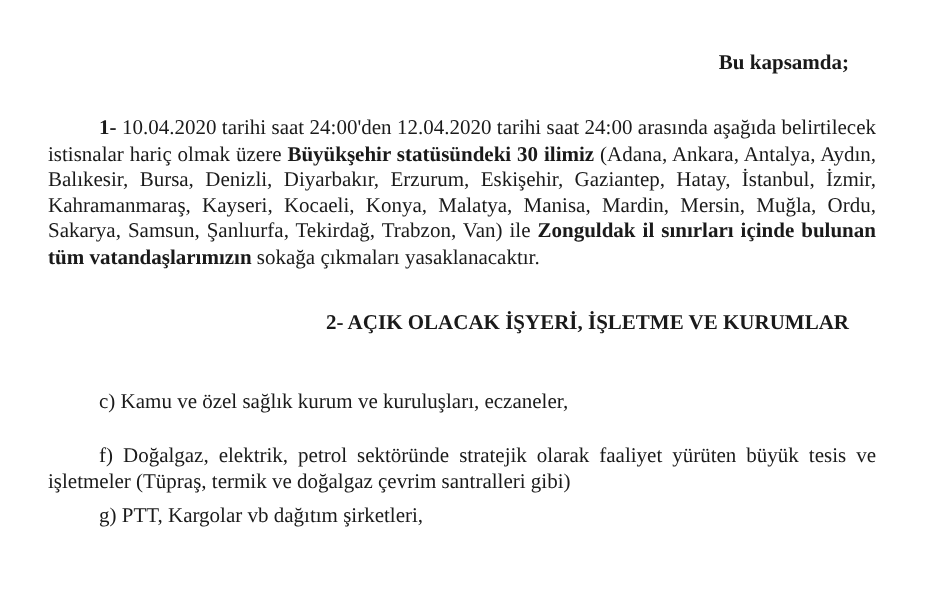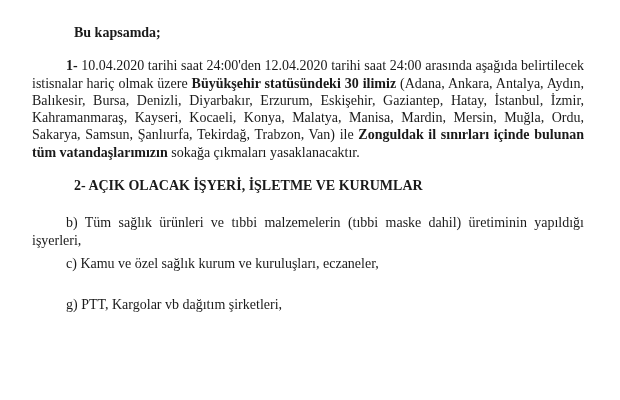--- a/index.html
+++ b/index.html
@@ -1,40 +1,40 @@
 <!DOCTYPE html>
 <html><head>
 <meta charset="utf-8">
 <style>
   html, body { margin:0; padding:0; background:#ffffff; }
   body { width:620px; height:400px; overflow:hidden; position:relative;
          font-family:"Liberation Serif","DejaVu Serif",serif; color:#1a1a1a; }
   .doc { position:absolute; left:32px; top:0; width:552px; font-size:14px; line-height:17.3px; }
   .p { margin:0; text-align:justify; text-indent:34px; }
-  .heading { margin:8px; font-weight:bold; text-indent:34px; }
+  .heading { margin:18px; font-weight:bold; text-indent:34px;text-align:right; }
   .gap { height:8px; }
   .smallgap { height:6px; }
   b { font-weight:bold; }
 </style>
 </head>
 <body>
 
 <div class="doc">
   <div style="height:16px"></div>
   <p class="heading">Bu kapsamda;</p>
   <div class="gap"></div>
 
   <p class="p"><b>1-</b><span> 10.04.2020 tarihi saat 24:00'den 12.04.2020 tarihi saat 24:00 arasında aşağıda belirtilecek istisnalar hariç olmak üzere </span><b>Büyükşehir statüsündeki 30 ilimiz</b><span> (Adana, Ankara, Antalya, Aydın, Balıkesir, Bursa, Denizli, Diyarbakır, Erzurum, Eskişehir, Gaziantep, Hatay, İstanbul, İzmir, Kahramanmaraş, Kayseri, Kocaeli, Konya, Malatya, Manisa, Mardin, Mersin, Muğla, Ordu, Sakarya, Samsun, Şanlıurfa, Tekirdağ, Trabzon, Van) ile </span><b>Zonguldak il sınırları içinde bulunan tüm vatandaşlarımızın</b><span> sokağa çıkmaları yasaklanacaktır.</span></p>
   <div class="gap"></div>
 
   <p class="heading">2- AÇIK OLACAK İŞYERİ, İŞLETME VE KURUMLAR</p>
   <div class="smallgap"></div>
   <div class="smallgap"></div>
-  <p class="p">b) Tüm sağlık ürünleri ve tıbbi malzemelerin (tıbbi maske dahil)  üretiminin yapıldığı işyerleri,</p>
   <div class="smallgap"></div>
   <p class="p">c) Kamu ve özel sağlık kurum ve kuruluşları, eczaneler,</p>
   <div class="smallgap"></div>
   <div class="smallgap"></div>
   <div class="smallgap"></div>
+  <p class="p">f)  Doğalgaz, elektrik, petrol sektöründe stratejik olarak faaliyet yürüten büyük tesis ve işletmeler (Tüpraş, termik ve doğalgaz çevrim santralleri gibi)</p>
   <div class="smallgap"></div>
   <p class="p">g) PTT, Kargolar vb dağıtım şirketleri,</p>
 
 </div>
 
 </body></html>

